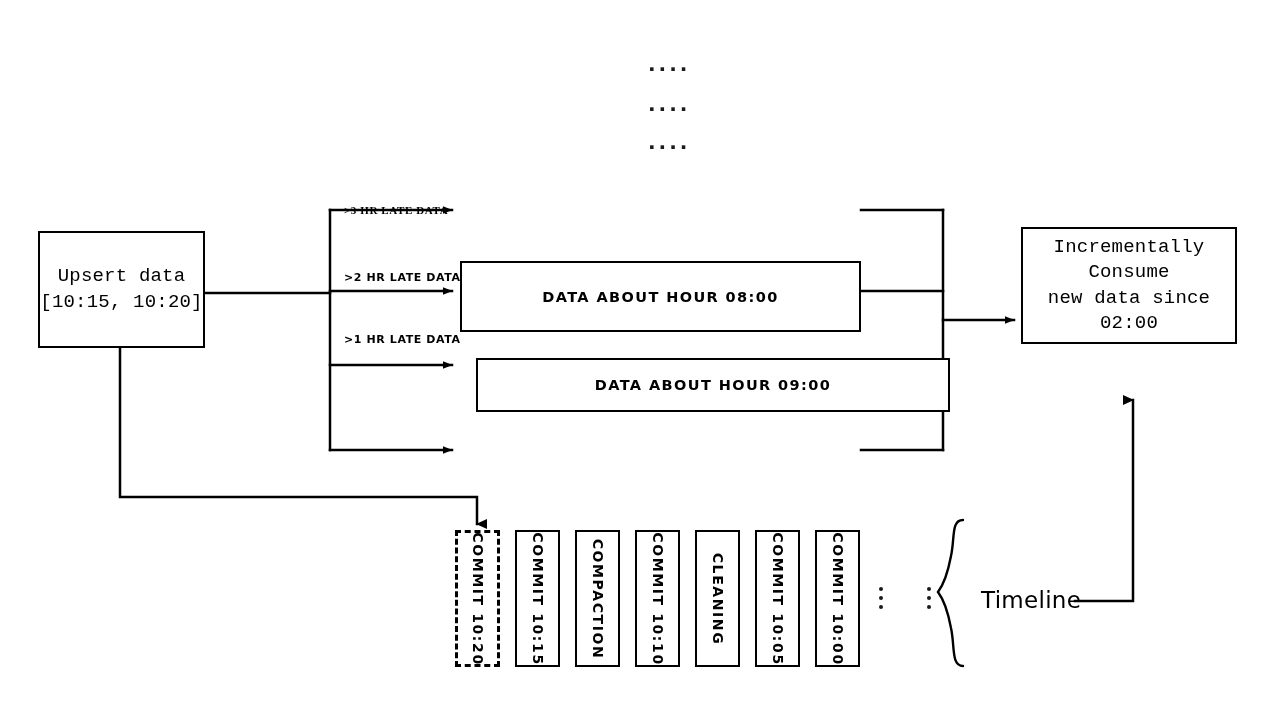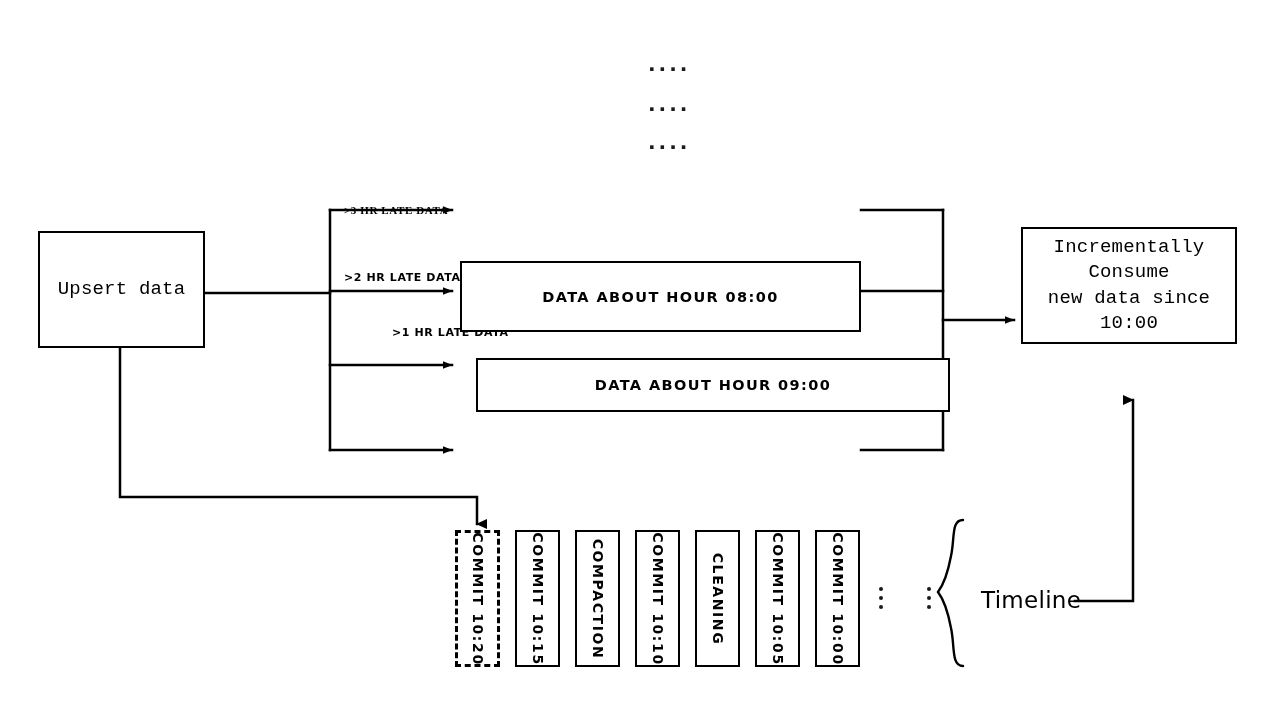--- a/index.html
+++ b/index.html
@@ -162,45 +162,46 @@
                C951,520 955,538 951,556
                C948,572 944,584 938,592
                C944,600 948,612 951,628
                C955,646 951,666 963,666" stroke-width="2.4" stroke-linecap="round"></path>
     </g>
   </svg>
 
   <div class="box" style="left:38px; top:231px; width:167px; height:117px;">
     <div class="hand-text">
       <div>Upsert data</div>
+      <div>[10:15, 10:20]</div>
     </div>
   </div>
 
   <div class="edge-label" style="left:344px; top:204px;font-family:Liberation Serif, serif;">&gt;3 HR LATE DATA</div>
   <div class="edge-label" style="left:344px; top:271px;text-align:right;">&gt;2 HR LATE DATA</div>
-  <div class="edge-label" style="left:344px; top:326px;margin-left:48px;">&gt;1 HR LATE DATA</div>
+  <div class="edge-label" style="left:344px; top:333px;">&gt;1 HR LATE DATA</div>
 
   <div class="dots-h" style="left:648px; top:52px;">....</div>
   <div class="dots-h" style="left:648px; top:92px;">....</div>
   <div class="dots-h" style="left:648px; top:130px;">....</div>
 
 
   <div class="box" style="left:460px; top:261px; width:401px; height:71px;">
     <span class="cap-text">DATA ABOUT HOUR 08:00</span>
   </div>
 
   <div class="box" style="left:476px; top:338px; width:474px; height:54px;margin-top:20px;">
     <span class="cap-text">DATA ABOUT HOUR 09:00</span>
   </div>
 
 
   <div class="box" style="left:1021px; top:227px; width:216px; height:117px;">
     <div class="hand-text">
       <div>Incrementally Consume</div>
-      <div>new data since 10:00</div>
+      <div>new data since 02:00</div>
     </div>
   </div>
 
   <div class="vbox dashed" style="left:455px; top:530px; width:45px; height:137px;">
     <span class="vlabel">COMMIT 10:20</span>
   </div>
 
   <div class="vbox" style="left:515px; top:530px; width:45px; height:137px;">
     <span class="vlabel">COMMIT 10:15</span>
   </div>

